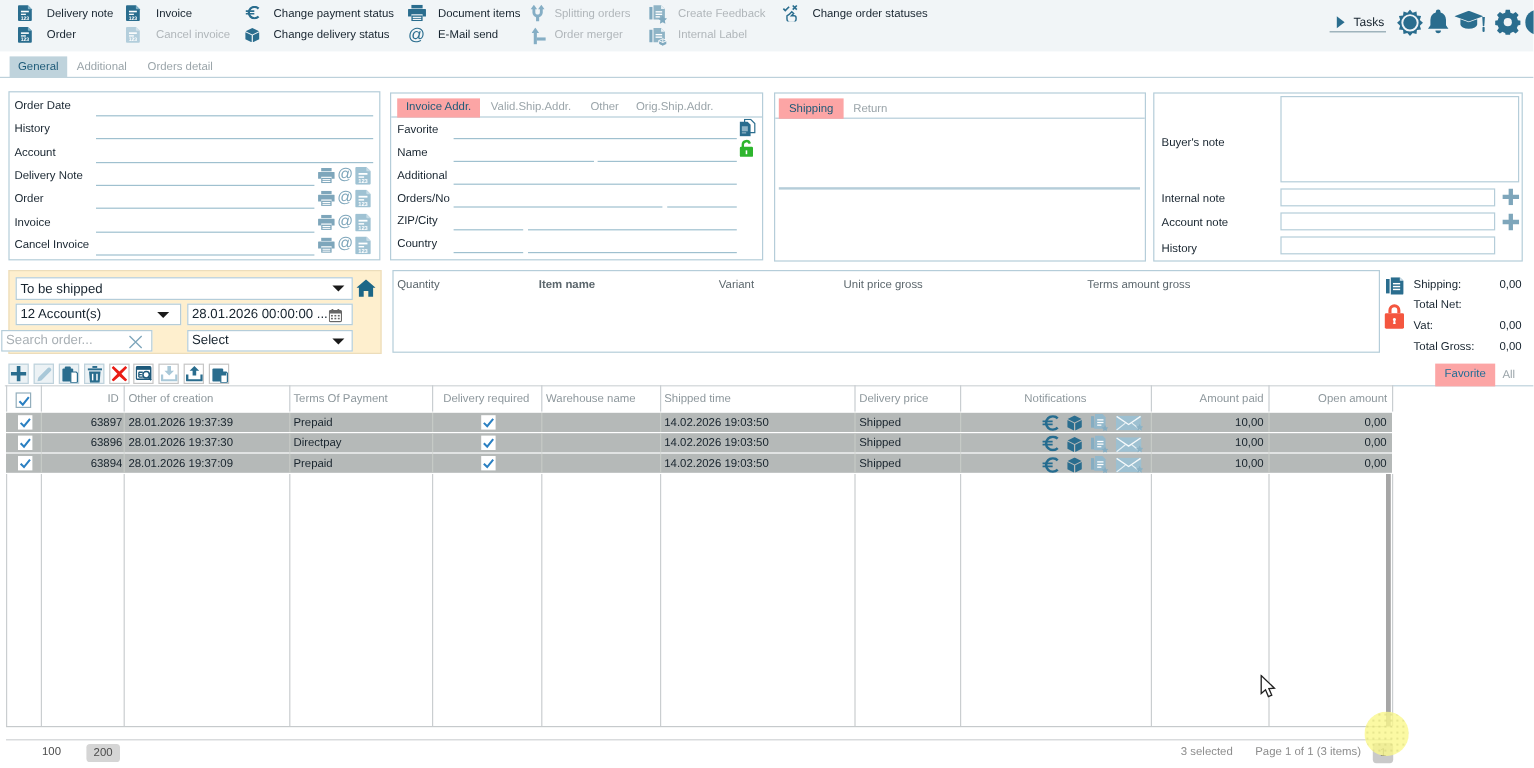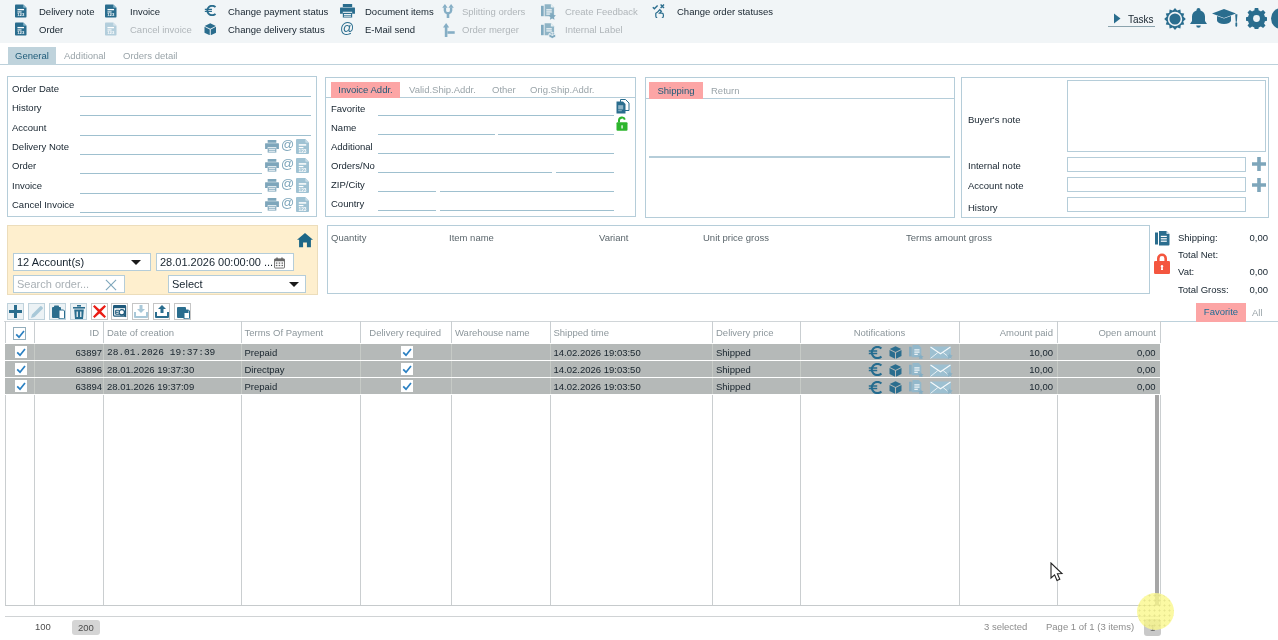--- a/index.html
+++ b/index.html
@@ -304,50 +304,51 @@
       </svg></span>
   <div class="flabel" style="left:968px; top:180px;">Account note</div>
   <div class="abs" style="left:1067px; top:177px; width:179px; height:15px; border:1px solid #b5cdd9; background:#fff;"></div>
   <span class="abs plusic" style="left:1252px; top:178px;"><svg width="14" height="14" viewBox="0 0 14 14">
         <path d="M5.2 0 h3.6 v5.2 h5.2 v3.6 h-5.2 v5.2 h-3.6 v-5.2 h-5.2 v-3.6 h5.2 z" fill="#7ea6bb"></path>
       </svg></span>
   <div class="flabel" style="left:968px; top:202px;">History</div>
   <div class="abs" style="left:1067px; top:197px; width:179px; height:15px; border:1px solid #b5cdd9; background:#fff;"></div>
 
   <div class="beige"></div>
+  <div class="ctrl" style="left:13px; top:231px; width:281px; height:19px;">To be shipped<span class="arr"></span></div>
   <span class="abs" style="left:297px; top:230.5px;"><svg width="16" height="19" viewBox="0 0 20 19">
         <path d="M10 0 L20 8.5 h-2.6 V18 h-5 v-6 h-4.8 v6 h-5 V8.5 H0 Z" fill="#1d6787"></path>
       </svg></span>
   <div class="ctrl" style="left:13px; top:253px; width:138px; height:18px;">12 Account(s)<span class="arr" style="right:9px;"></span></div>
   <div class="ctrl" style="left:156px; top:253px; width:138px; height:18px;">28.01.2026 00:00:00 ...
     <span class="abs" style="right:8px; top:3px;"><svg width="11" height="12" viewBox="0 0 12 12">
           <rect x="0.5" y="1.5" width="11" height="10" rx="1" fill="#fff" stroke="#666" stroke-width="1"></rect>
           <rect x="0.5" y="1.5" width="11" height="2.6" fill="#666"></rect>
           <rect x="2.5" y="0" width="1.6" height="2.6" fill="#666"></rect>
           <rect x="7.9" y="0" width="1.6" height="2.6" fill="#666"></rect>
           <g fill="#666">
             <rect x="2" y="5.4" width="1.7" height="1.4"></rect>
             <rect x="5.1" y="5.4" width="1.7" height="1.4"></rect>
             <rect x="8.2" y="5.4" width="1.7" height="1.4"></rect>
             <rect x="2" y="8" width="1.7" height="1.4"></rect>
             <rect x="5.1" y="8" width="1.7" height="1.4"></rect>
             <rect x="8.2" y="8" width="1.7" height="1.4"></rect>
           </g>
         </svg></span>
   </div>
-  <div class="ctrl" style="left:13px; top:275px; width:112px; height:18px; color:#a9b0b5;">Search order...
+  <div class="ctrl" style="left:1px; top:275px; width:126px; height:18px; color:#a9b0b5;">Search order...
     <span class="abs" style="right:7px; top:3px;"><svg width="12" height="12" viewBox="0 0 13 13">
           <path d="M1 1 L12 12 M12 1 L1 12" stroke="#7ea6bb" stroke-width="1.2"></path>
         </svg></span>
   </div>
-  <div class="ctrl" style="left:156px; top:275px; width:138px; height:18px;margin-left:12px;">Select<span class="arr"></span></div>
+  <div class="ctrl" style="left:156px; top:275px; width:138px; height:18px;">Select<span class="arr"></span></div>
 
   <div class="panel" style="left:327px; top:225px; width:823px; height:69px;"></div>
   <div class="flabel" style="left:331px; top:232px; color:#5b666c;">Quantity</div>
-  <div class="flabel" style="left:449px; top:232px; color:#5b666c;">Item name</div>
+  <div class="flabel" style="left:449px; top:232px; color:#5b666c;font-weight:bold;">Item name</div>
   <div class="flabel" style="left:599px; top:232px; color:#5b666c;">Variant</div>
   <div class="flabel" style="left:703px; top:232px; color:#5b666c;">Unit price gross</div>
   <div class="flabel" style="left:906px; top:232px; color:#5b666c;">Terms amount gross</div>
 
   <span class="abs" style="left:1155px; top:231px;"><svg width="16" height="15" viewBox="0 0 16 15">
         <rect x="0" y="1.5" width="3" height="12" fill="#2a6d8e"></rect>
         <path d="M4 0 h7.5 l3 3 v10.5 a1 1 0 0 1 -1 1 h-9.5 z" fill="#2a6d8e"></path>
         <path d="M11.5 0 l3 3 h-3 z" fill="#cfe0ea"></path>
         <rect x="5.8" y="4.8" width="6" height="1.2" fill="#fff"></rect>
         <rect x="5.8" y="7.2" width="6" height="1.2" fill="#fff"></rect>
@@ -425,21 +426,21 @@
   <div class="gbtn" style="left:174px;">
       <svg width="14" height="14" viewBox="0 0 14 14">
         <rect x="1" y="2" width="9" height="11" rx="1" fill="#2a6d8e"></rect>
         <path d="M8 5 h4.5 l1 1 v7 a0.8 0.8 0 0 1 -0.8 0.8 h-4.7 z" fill="#fff" stroke="#2a6d8e" stroke-width="1"></path>
         <path d="M8 5 h4.5 v3 h-4.5 z" fill="#2a6d8e"></path>
       </svg>
     </div>
 
   <div class="abs" style="left:4px; top:321px; width:1156px; height:22px; background:#fff; border-top:1px solid #d0d5d8;"></div>
 <div class="tcell" style="left:34px; top:324px; width:69px; color:#8d979c; justify-content:flex-end;">ID</div>
-<div class="tcell" style="left:103px; top:324px; width:138px; color:#8d979c;">Date of creation</div>
+<div class="tcell" style="left:103px; top:324px; width:138px; color:#8d979c;">Other of creation</div>
 <div class="tcell" style="left:240.5px; top:324px; width:119px; color:#8d979c;">Terms Of Payment</div>
 <div class="tcell" style="left:359.5px; top:324px; width:91.5px; color:#8d979c; justify-content:center;">Delivery required</div>
 <div class="tcell" style="left:451px; top:324px; width:98.5px; color:#8d979c;">Warehouse name</div>
 <div class="tcell" style="left:549.5px; top:324px; width:162.5px; color:#8d979c;">Shipped time</div>
 <div class="tcell" style="left:712px; top:324px; width:88px; color:#8d979c;">Delivery price</div>
 <div class="tcell" style="left:800px; top:324px; width:159px; color:#8d979c; justify-content:center;">Notifications</div>
 <div class="tcell" style="left:959px; top:324px; width:98px; color:#8d979c; justify-content:flex-end;">Amount paid</div>
 <div class="tcell" style="left:1057px; top:324px; width:103px; color:#8d979c; justify-content:flex-end;">Open amount</div>
 <div class="checkbox" style="left:13px; top:327px;">
       <svg width="12" height="11" viewBox="0 0 12 11">
@@ -468,21 +469,21 @@
 <div class="vline" style="left:712px; top:344px; height:16px; background:#c6cac6;"></div>
 <div class="vline" style="left:800px; top:344px; height:16px; background:#c6cac6;"></div>
 <div class="vline" style="left:959px; top:344px; height:16px; background:#c6cac6;"></div>
 <div class="vline" style="left:1057px; top:344px; height:16px; background:#c6cac6;"></div>
 <div class="checkbox" style="left:15px; top:345.5px; border:none; width:12px; height:12px;">
       <svg width="12" height="11" viewBox="0 0 12 11">
         <path d="M2.2 5.4 L5 8.2 L10 2" stroke="#2b80c2" stroke-width="1.7" fill="none"></path>
       </svg>
     </div>
 <div class="tcell" style="left:34px; top:344px; width:69px; justify-content:flex-end; padding-right:1px;">63897</div>
-<div class="tcell" style="left:103px; top:344px; width:138px;font-family:Liberation Mono, monospace;">28.01.2026 19:37:39</div>
+<div class="tcell" style="left:103px; top:344px; width:138px;">28.01.2026 19:37:39</div>
 <div class="tcell" style="left:240.5px; top:344px; width:119px;">Prepaid</div>
 <div class="checkbox" style="left:401px; top:345.5px; background:#fff; border:none; width:12px; height:12px;">
       <svg width="12" height="11" viewBox="0 0 12 11">
         <path d="M2.2 5.4 L5 8.2 L10 2" stroke="#2b80c2" stroke-width="1.7" fill="none"></path>
       </svg>
     </div>
 <div class="tcell" style="left:549.5px; top:344px; width:162.5px;">14.02.2026 19:03:50</div>
 <div class="tcell" style="left:712px; top:344px; width:88px;">Shipped</div>
 <span class="abs" style="left:867.5px; top:345.5px;"><svg width="15" height="13" viewBox="0 0 15 13">
         <path d="M13.4 2.6 a5.6 5.6 0 1 0 0 7.8" fill="none" stroke="#256c8f" stroke-width="2.1"></path>

